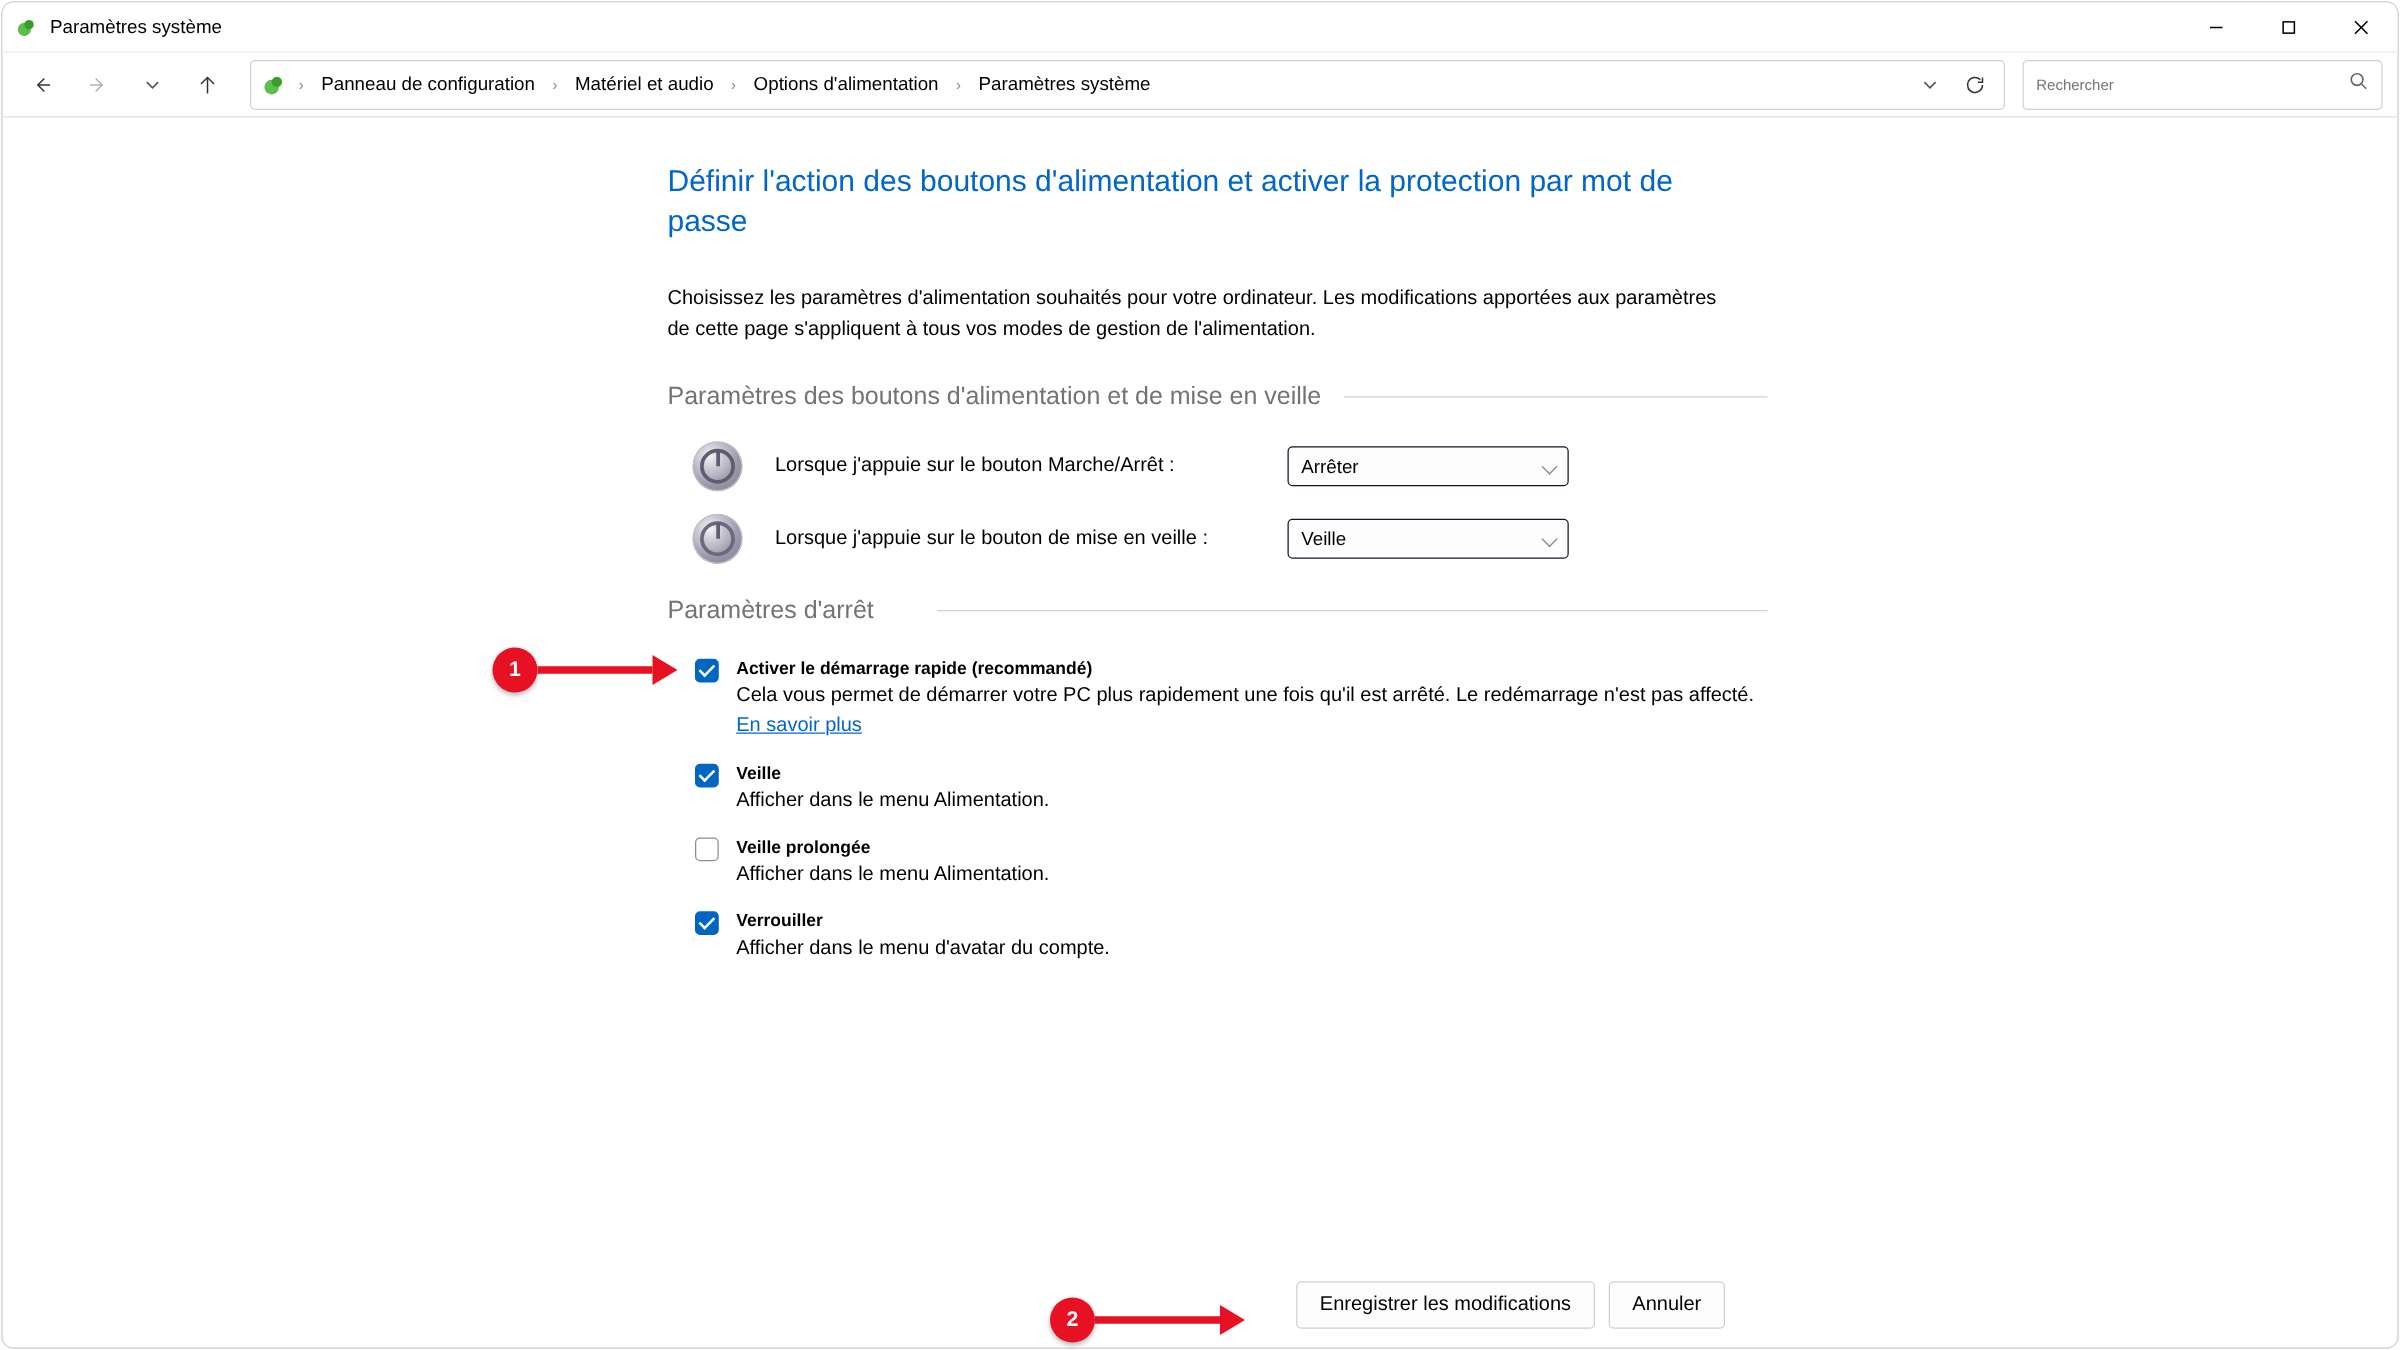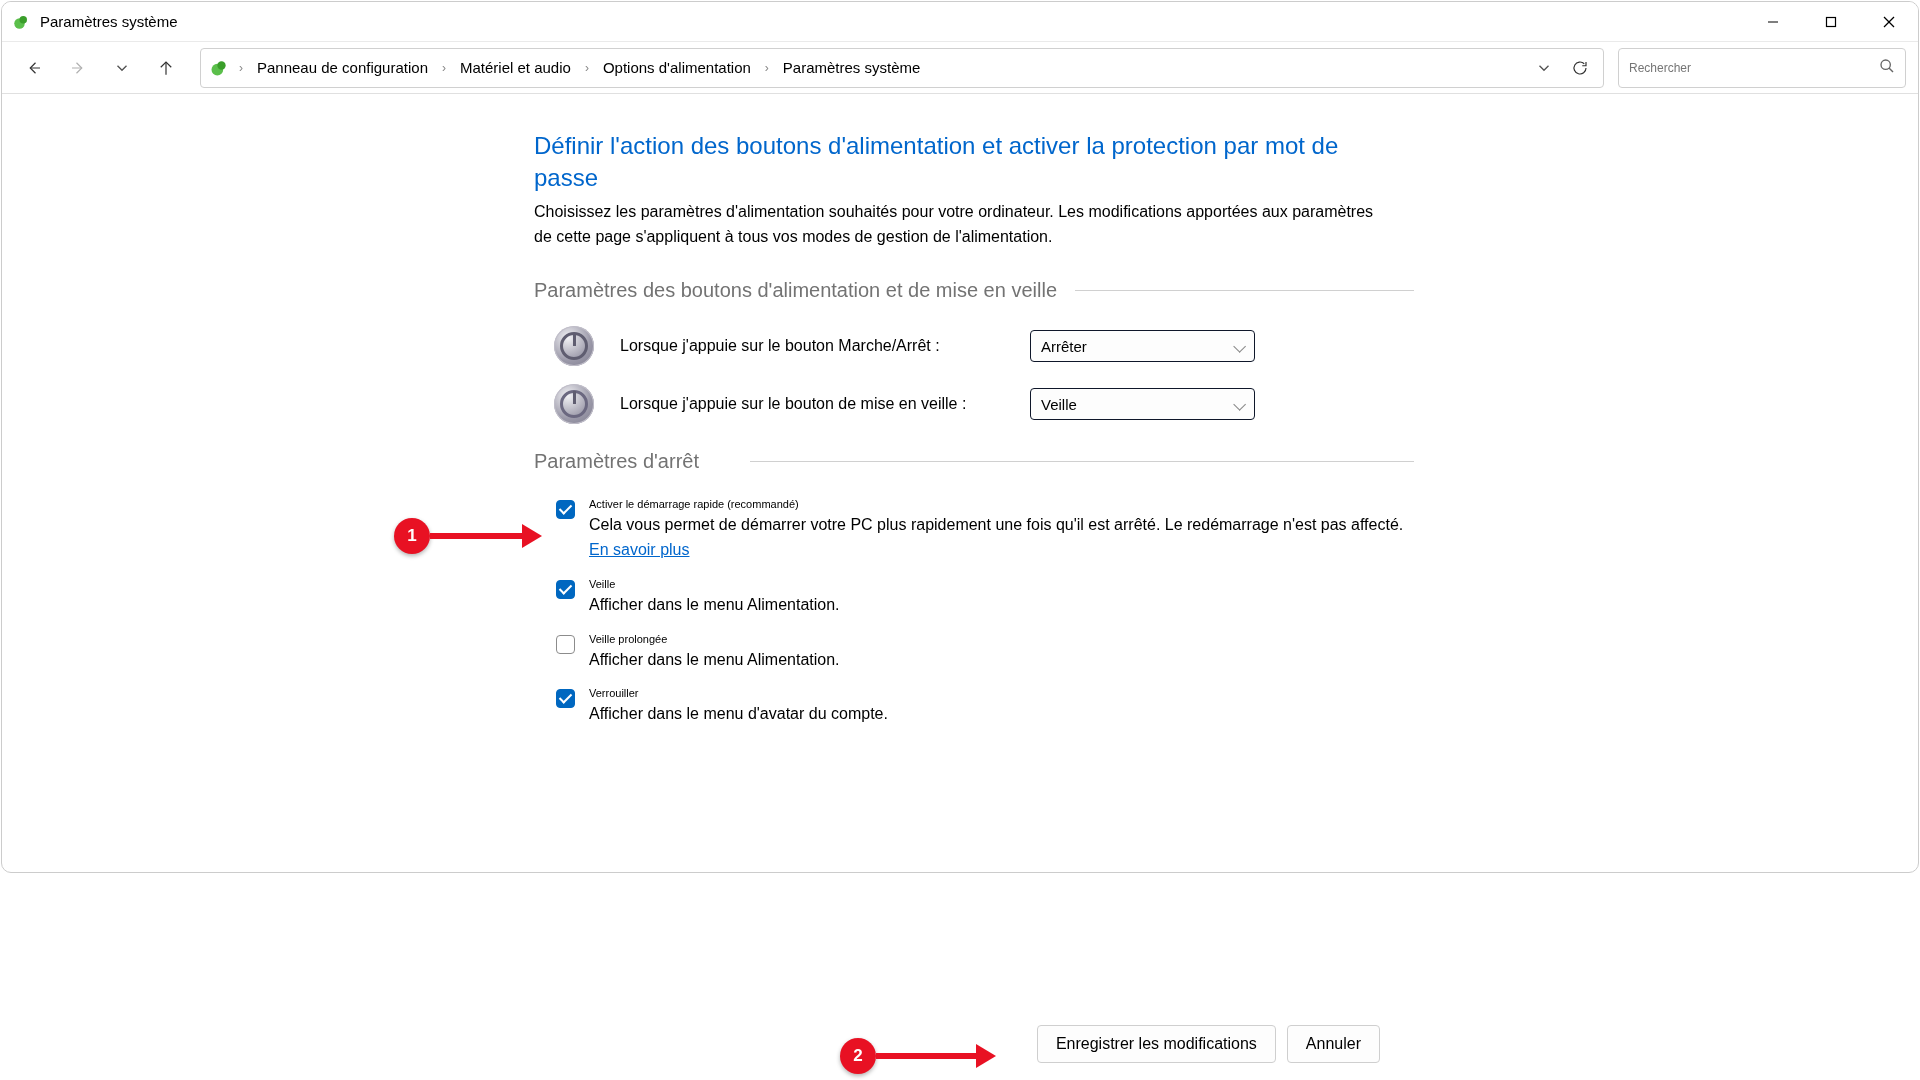--- a/index.html
+++ b/index.html
@@ -1,18 +1,18 @@
 <!DOCTYPE html>
 <html><head>
 <meta charset="utf-8">
 <style>
   * { margin: 0; padding: 0; box-sizing: border-box; font-family: "Segoe UI", sans-serif; }
   body { background: #ffffff; width: 1920px; height: 1080px; overflow: hidden; position: relative; }
 
-  .window-frame { border: 1px solid #cccccc; border-radius: 10px; width: 1918px; height: 872px; margin: 1px; display: flex; flex-direction: column; overflow: hidden; background: #ffffff; }
+  .window-frame { border: 1px solid #cccccc; border-radius: 10px; width: 1918px; height: 1078px; margin: 1px; display: flex; flex-direction: column; overflow: hidden; background: #ffffff; }
 
   
   .titlebar { height: 40px; display: flex; align-items: center; padding: 0 0 0 10px; background: #ffffff; border-bottom: 1px solid #eaeaea; }
   .titlebar .app-icon { width: 18px; height: 18px; margin-right: 10px; display: flex; align-items: center; justify-content: center; }
   .titlebar .title { font-size: 15px; color: #000; }
   .win-controls { margin-left: auto; display: flex; }
   .win-btn { width: 58px; height: 40px; display: flex; align-items: center; justify-content: center; font-size: 14px; }
   .win-btn svg { width: 12px; height: 12px; }
 
   
@@ -30,42 +30,42 @@
   .address-tail .nav-btn { width: 34px; }
 
   .search-box { width: 288px; height: 40px; border: 1px solid #d0d0d0; border-radius: 4px; display: flex; align-items: center; padding: 0 10px; margin-left: 10px; }
   .search-box input { border: none; outline: none; flex: 1; font-size: 12px; color: #333; background: transparent; }
   .search-box .search-icon { color: #666; }
 
   
   .content-scroll { flex: 1; overflow: auto; }
   .content { max-width: 880px; margin-left: 532px; padding-top: 36px; padding-bottom: 120px; }
 
-  h1.page-title { color: #0066cc; font-weight: 400; font-size: 24px; line-height: 1.35; margin-bottom: 5px; max-width: 860px; }
+  h1.page-title { color: #0066cc; font-weight: 400; font-size: 24px; line-height: 1.35; margin-bottom: 32px; max-width: 860px; }
   .page-desc { font-size: 16px; color: #000; line-height: 1.55; max-width: 860px; margin-bottom: 30px; }
 
   .section-header-row { display: flex; align-items: center; margin-bottom: 24px; }
   .section-header-row .label { font-size: 20px; color: #737373; padding-right: 18px; white-space: nowrap; text-align: center; }
   .section-header-row .rule { flex: 1; height: 1px; background: #d0d0d0; }
 
   .button-row { display: flex; align-items: center; margin-bottom: 18px; padding-left: 20px; }
   .round-ico { width: 40px; height: 40px; border-radius: 50%; background: radial-gradient(circle at 35% 30%, #f2f2f5, #9a98a8 60%, #7c7a8c); display: flex; align-items: center; justify-content: center; margin-right: 26px; position: relative; box-shadow: inset 0 0 0 1px #c0bec9; }
   .round-ico::after { content: ""; position: absolute; width: 22px; height: 22px; border: 3px solid #5f5d70; border-radius: 50%; }
   .round-ico .bar { position: absolute; top: 7px; width: 3px; height: 13px; background: #5f5d70; z-index: 2; }
   .round-ico.sleep::after { border-color: #6b6880; }
   .button-row .lbl { font-size: 16px; color: #000; flex: 0 0 410px; }
   .dropdown { width: 225px; height: 32px; border: 1px solid #0f172a; border-radius: 4px; background: #fdfdfd; display: flex; align-items: center; padding: 0 10px; font-size: 15px; color: #000; position: relative; }
   .dropdown::after { content: ""; position: absolute; right: 12px; top: 13px; width: 8px; height: 8px; border-right: 1.5px solid #888; border-bottom: 1.5px solid #888; transform: rotate(45deg) translateY(-3px); }
 
   .check-item { display: flex; align-items: flex-start; margin-bottom: 14px; padding-left: 22px; position: relative; }
   .checkbox { width: 19px; height: 19px; border-radius: 4px; border: 1px solid #8c8c8c; background: #fff; flex-shrink: 0; margin-top: 3px; position: relative; }
   .checkbox.checked { background: #0067c0; border-color: #0067c0; }
   .checkbox.checked::after { content: ""; position: absolute; left: 5px; top: 1px; width: 5px; height: 10px; border: solid #fff; border-width: 0 2px 2px 0; transform: rotate(45deg); }
   .check-item .texts { margin-left: 14px; }
-  .check-item .t1 { font-size: 11px; font-weight: 400; color: #000; line-height: 1.45; }
+  .check-item .t1 { font-size: 14px; font-weight: 700; color: #000; line-height: 1.45; }
   .check-item .t2 { font-size: 16px; color: #000; line-height: 1.55; max-width: 820px; }
   .check-item .t2 a { color: #0066cc; text-decoration: underline; }
 
   
   .bottom-bar { position: absolute; left: 0; right: 0; bottom: 0; height: 72px; display: flex; align-items: center; justify-content: flex-end; padding-right: 540px; gap: 11px; }
   .btn { height: 38px; border: 1px solid #cfcfcf; border-radius: 4px; background: #fdfdfd; padding: 0 18px; font-size: 16px; color: #000; display: flex; align-items: center; }
 
   
   .callout { position: absolute; display: flex; align-items: center; z-index: 50; pointer-events: none; }
   .callout .circle { width: 36px; height: 36px; border-radius: 50%; background: #e81123; box-shadow: 0 2px 4px rgba(0,0,0,0.3); display: flex; align-items: center; justify-content: center; color: #fff; font-size: 17px; font-weight: 600; }

